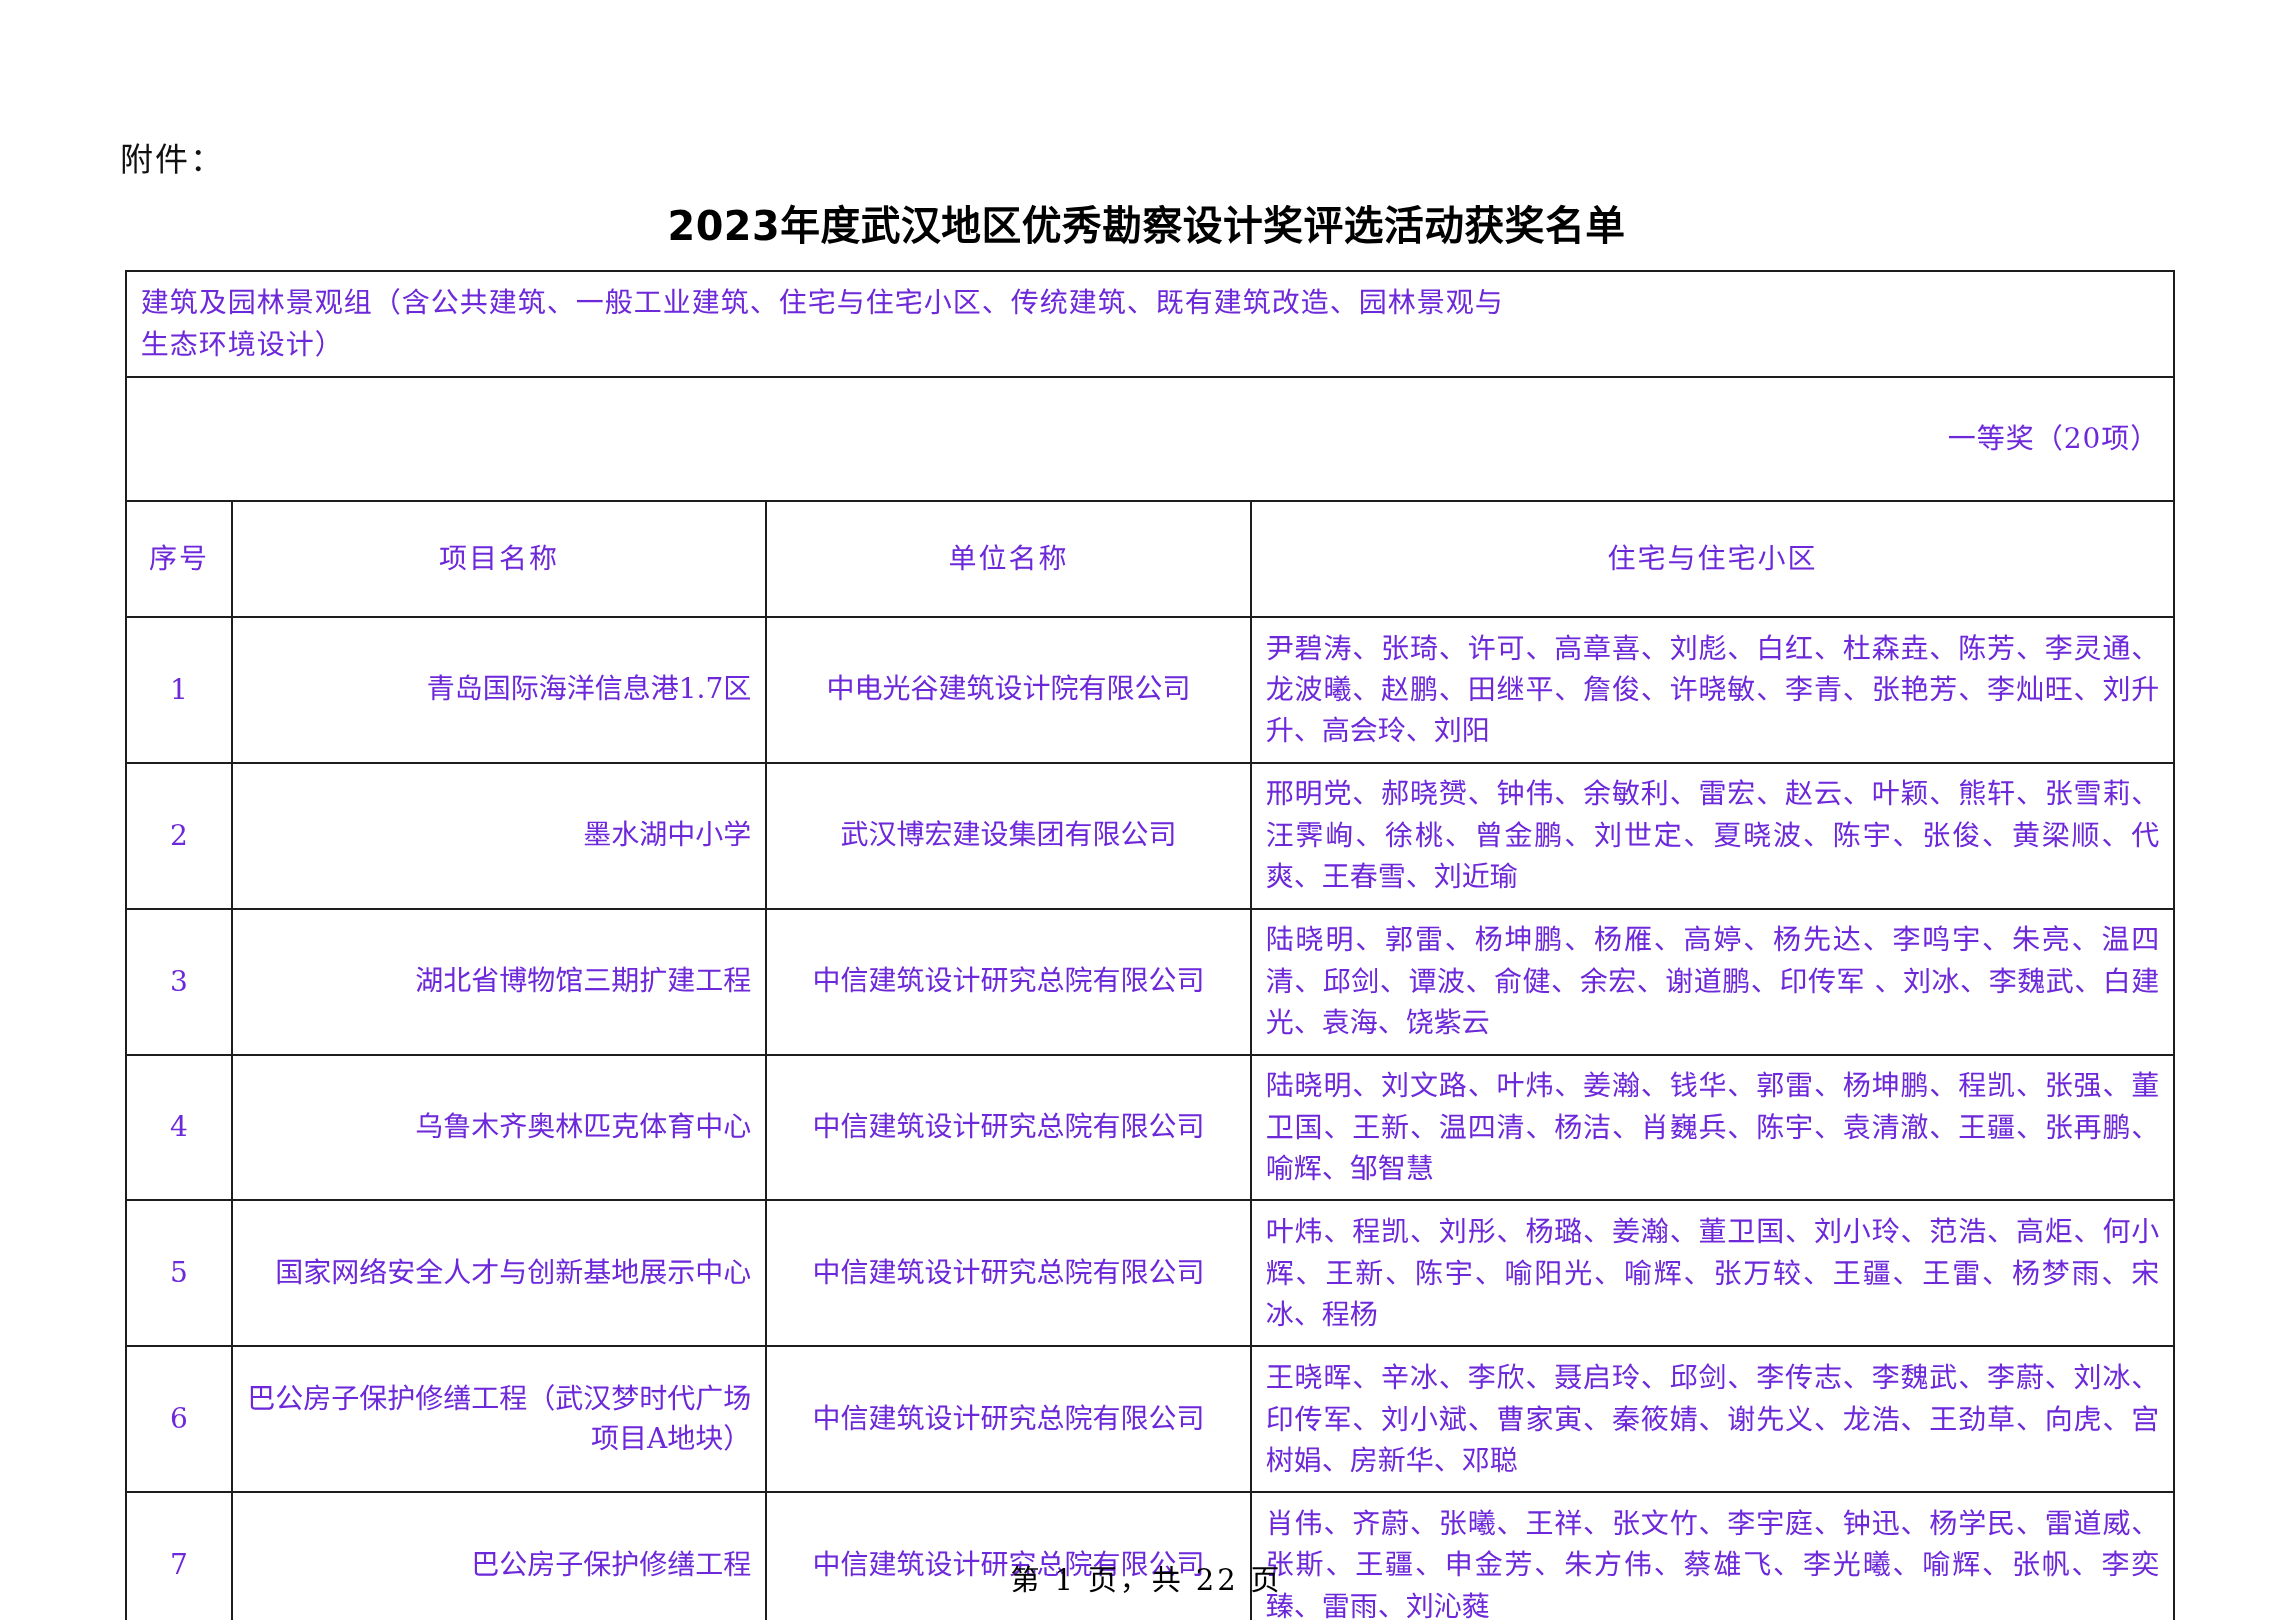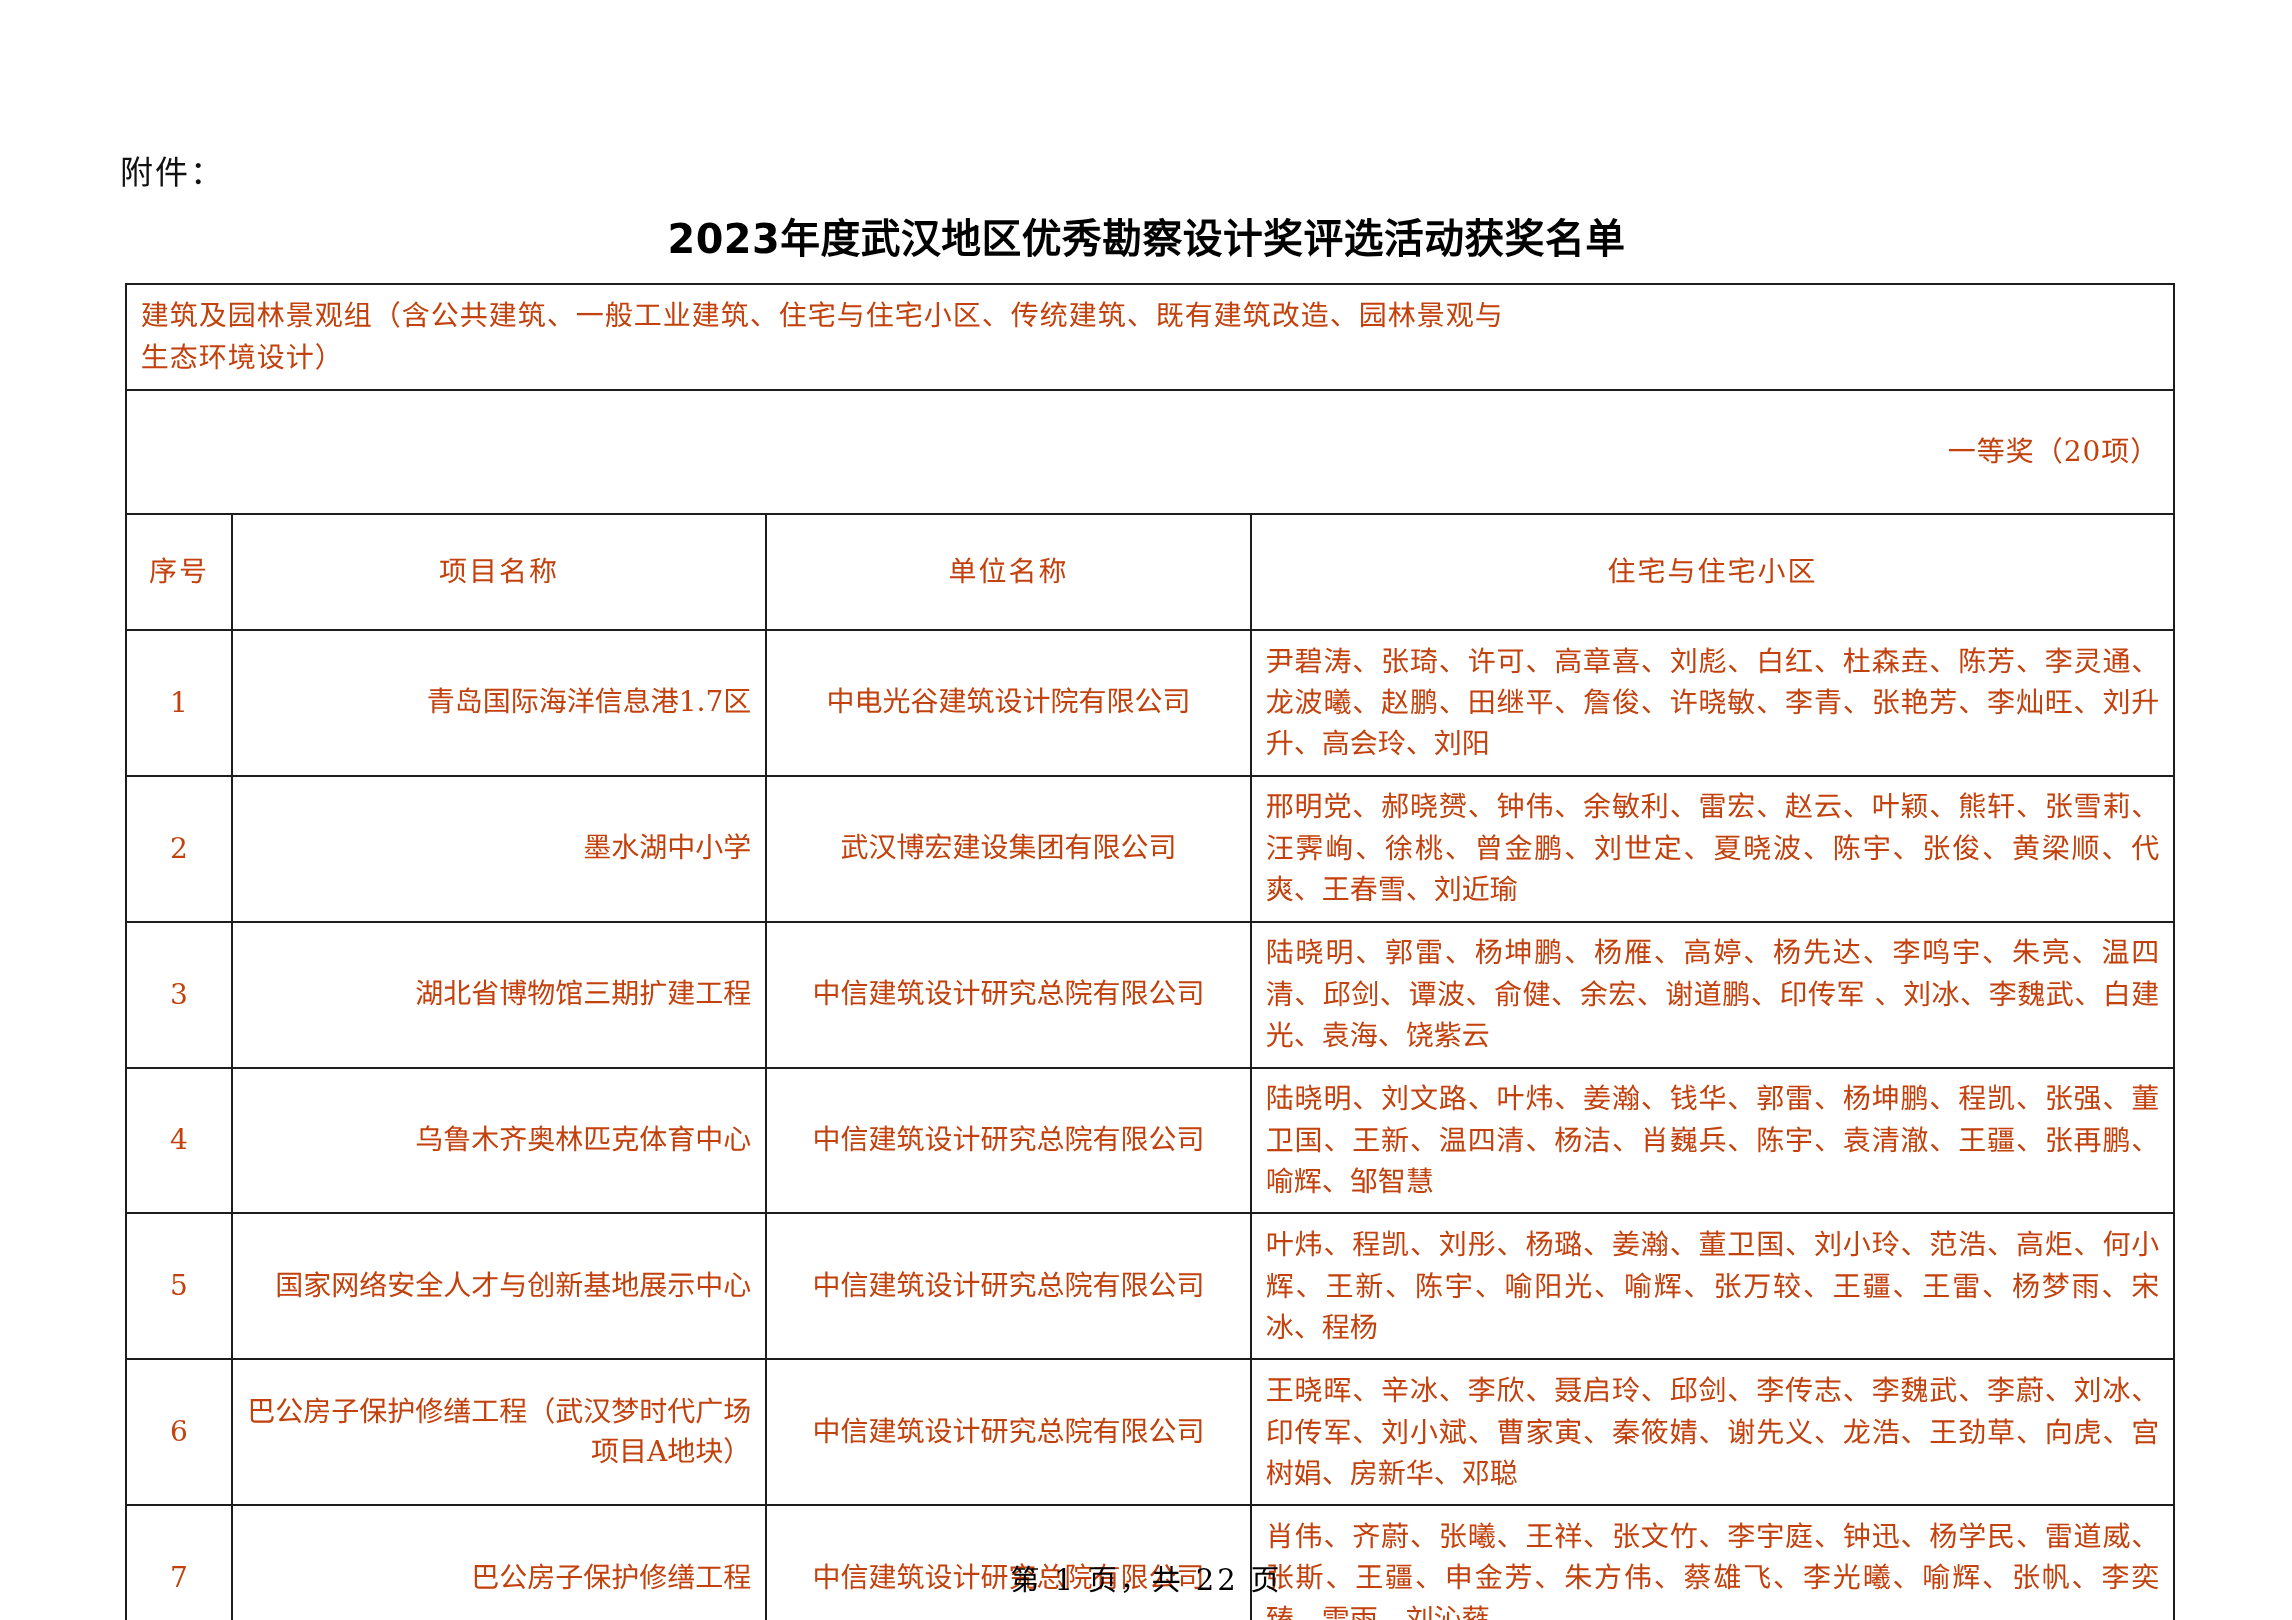--- a/index.html
+++ b/index.html
@@ -13,21 +13,20 @@
     height: 1620px;
     font-family: "DejaVu Serif", "Liberation Serif", serif;
     color: #1a1a1a;
     position: relative;
     overflow: hidden;
   }
   .page {
     position: absolute;
     inset: 0;
     padding: 10px;
-    margin-top: 13px;
   }
 
   
   .attach-label {
     position: absolute;
     left: 120px;
     top: 133px;
     font-size: 33px;
     letter-spacing: 2px;
     font-family: "DejaVu Serif", "Liberation Serif", serif;
@@ -58,21 +57,21 @@
     width: 2049px;
     border-collapse: collapse;
     table-layout: fixed;
   }
   .award-table td {
     border: 2px solid #1d1d1d;
     vertical-align: middle;
     padding: 9.8px 13.7px;
     font-size: 28px;
     line-height: 1.5;
-    color: #c2410c;
+    color: #6d28d9;
   }
 
   .group-cell {
     text-align: center;
     font-size: 32px;
     line-height: 1.62;
     letter-spacing: 1px;
     padding: 15.7px 29px 19.6px 29px;
     font-family: "DejaVu Serif", "Liberation Serif", serif;
   }

